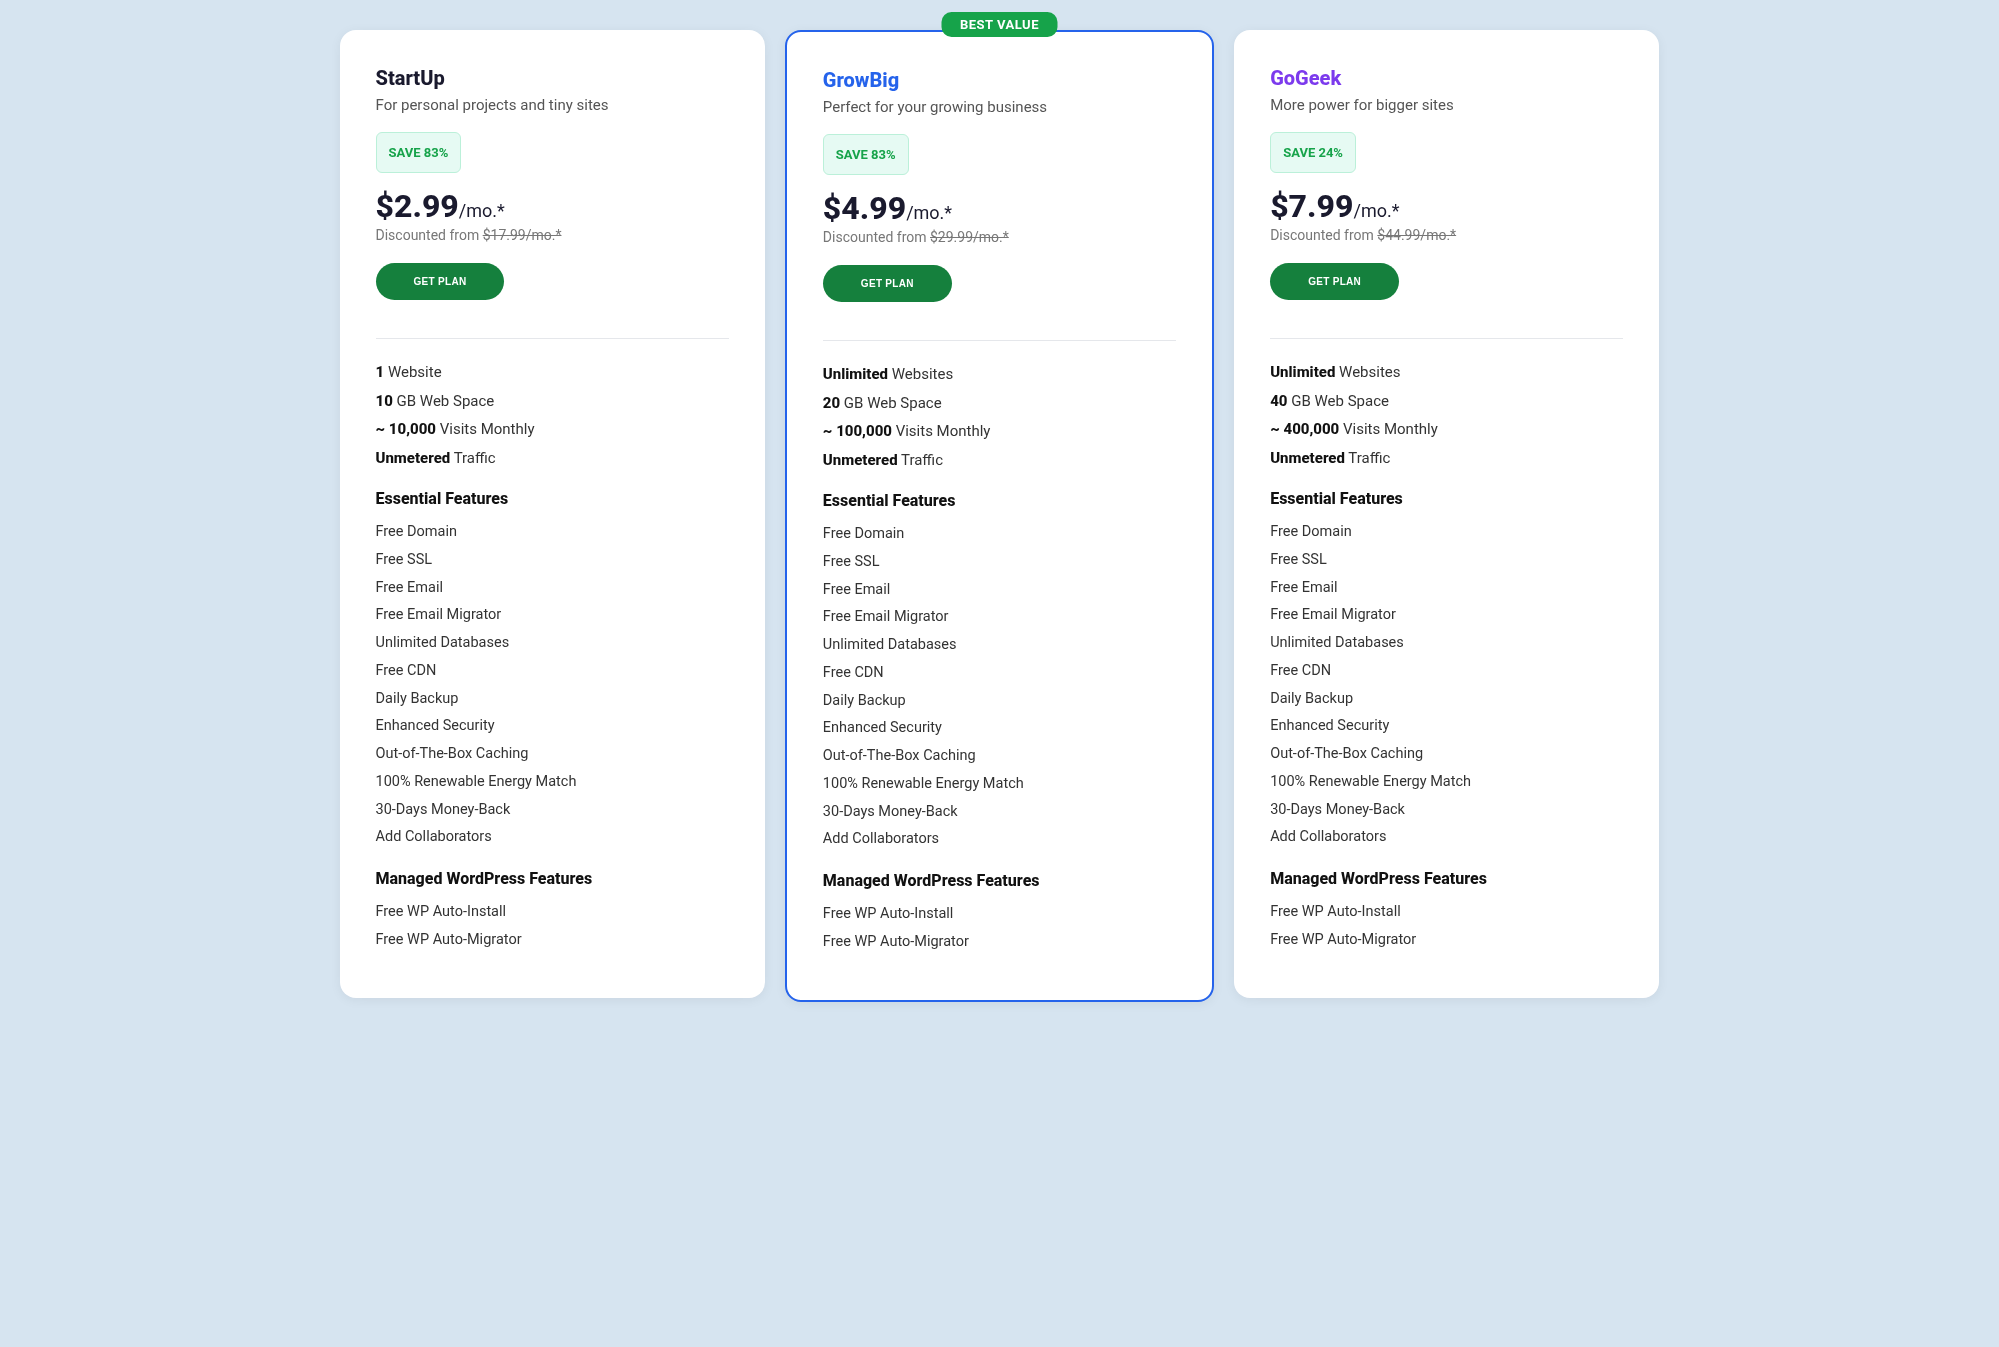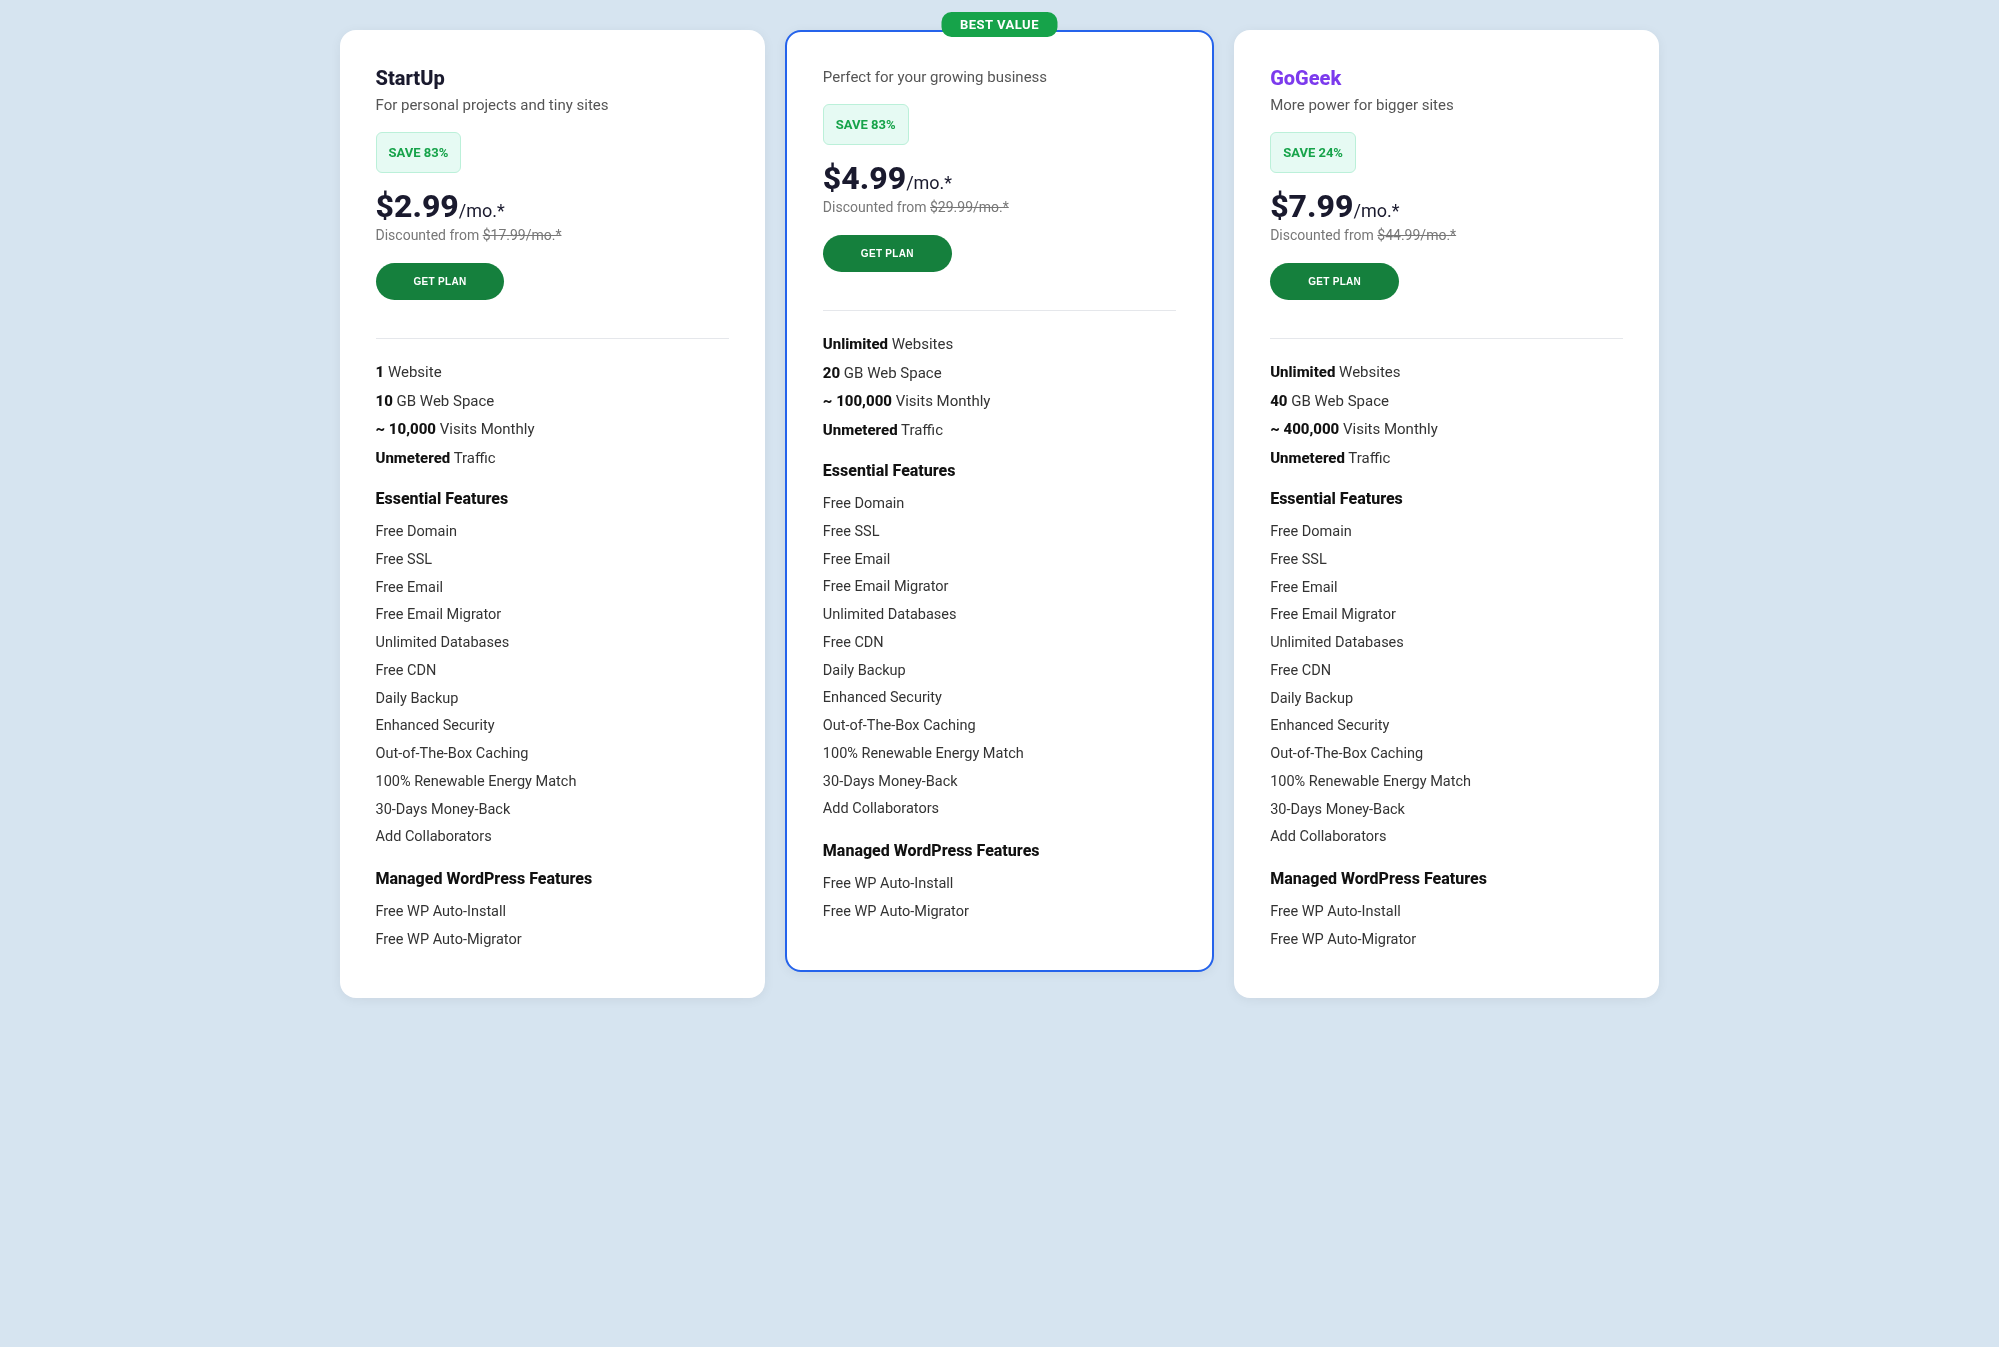--- a/index.html
+++ b/index.html
@@ -169,20 +169,21 @@
         <li class="feature-item">Add Collaborators</li>
     </ul>
     <div class="section-title">Managed WordPress Features</div>
     <ul class="feature-list">
       <li class="feature-item">Free WP Auto-Install</li>
         <li class="feature-item">Free WP Auto-Migrator</li>
     </ul>
   </div>
     <div class="plan-card featured">
     <div class="best-value-badge">BEST VALUE</div>
+    <div class="plan-name blue">GrowBig</div>
     <div class="plan-tagline">Perfect for your growing business</div>
     <div class="save-badge">SAVE 83%</div>
     <div class="price-main">$4.99<span class="mo">/mo.*</span></div>
     <div class="price-original">Discounted from <s>$29.99/mo.*</s></div>
     <button class="get-plan-btn">GET PLAN</button>
     <hr class="divider">
     <div class="stats-section">
       <div class="stat-line"><strong>Unlimited</strong> Websites</div>
         <div class="stat-line"><strong>20</strong> GB Web Space</div>
         <div class="stat-line"><strong>~ 100,000</strong> Visits Monthly</div>

